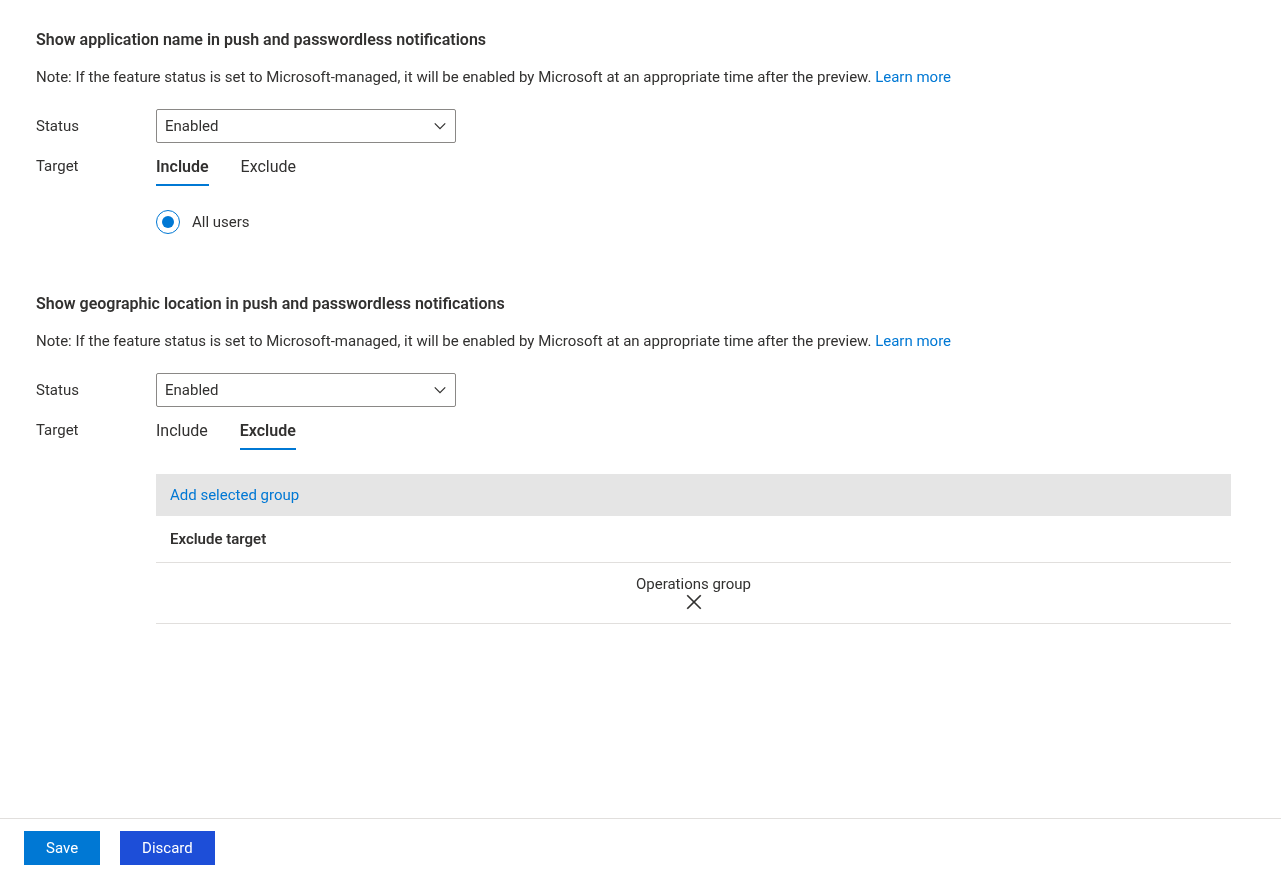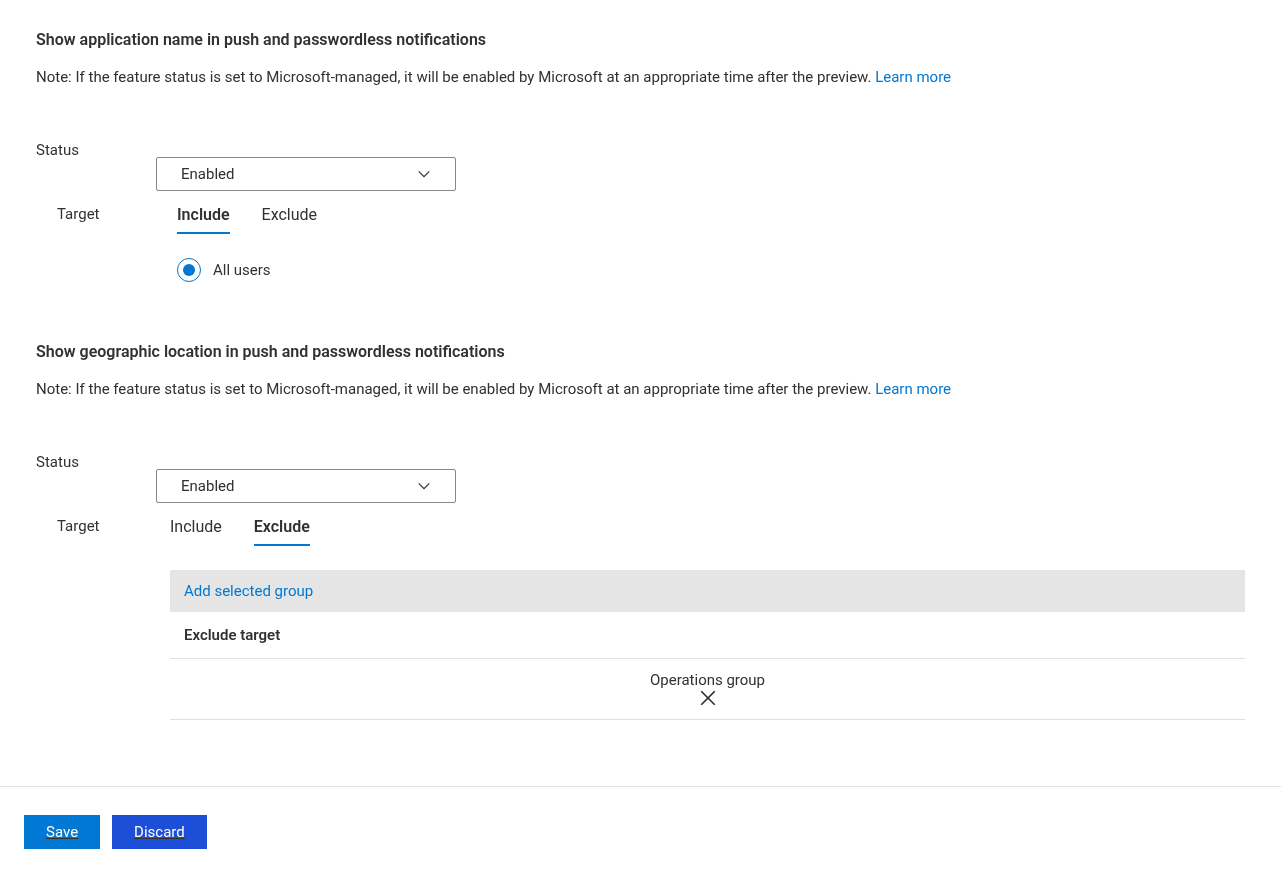--- a/index.html
+++ b/index.html
@@ -45,40 +45,38 @@
     }
     .select-wrap {
       position: relative;
       width: 300px;
     }
     .select {
       width: 100%;
       height: 34px;
       border: 1px solid #8a8886;
       border-radius: 2px;
-      padding: 0 24px;
+      padding: 0 8px;
       font-size: 15px;
       display: flex;
       align-items: center;
       justify-content: space-between;
       cursor: pointer;
       background: #fff;
-      margin-top: 48px;
     }
     .chevron-icon {
       width: 14px;
       height: 14px;
       stroke: #323130;
       stroke-width: 1.4;
       fill: none;
     }
     .target-row {
       display: flex;
       align-items: flex-start;
-      margin-left: 21px;
     }
     .target-right {
       flex: 1;
     }
     .tabs {
       display: flex;
       gap: 32px;
       margin-bottom: 24px;
     }
     .tab {
@@ -162,25 +160,24 @@
       cursor: pointer;
       stroke: #323130;
       stroke-width: 1.5;
     }
     .footer {
       position: absolute;
       bottom: 0;
       left: 0;
       right: 0;
       border-top: 1px solid #e1dfdd;
-      padding: 28px 24px;
-      display: flex;
-      gap: 12px;
+      padding: 12px 24px;
+      display: flex;
+      gap: 20px;
       background: #fff;
-      text-decoration: underline;
     }
     .btn {
       height: 34px;
       padding: 0 22px;
       font-size: 15px;
       border: none;
       border-radius: 0;
       cursor: pointer;
       font-family: inherit;
     }

